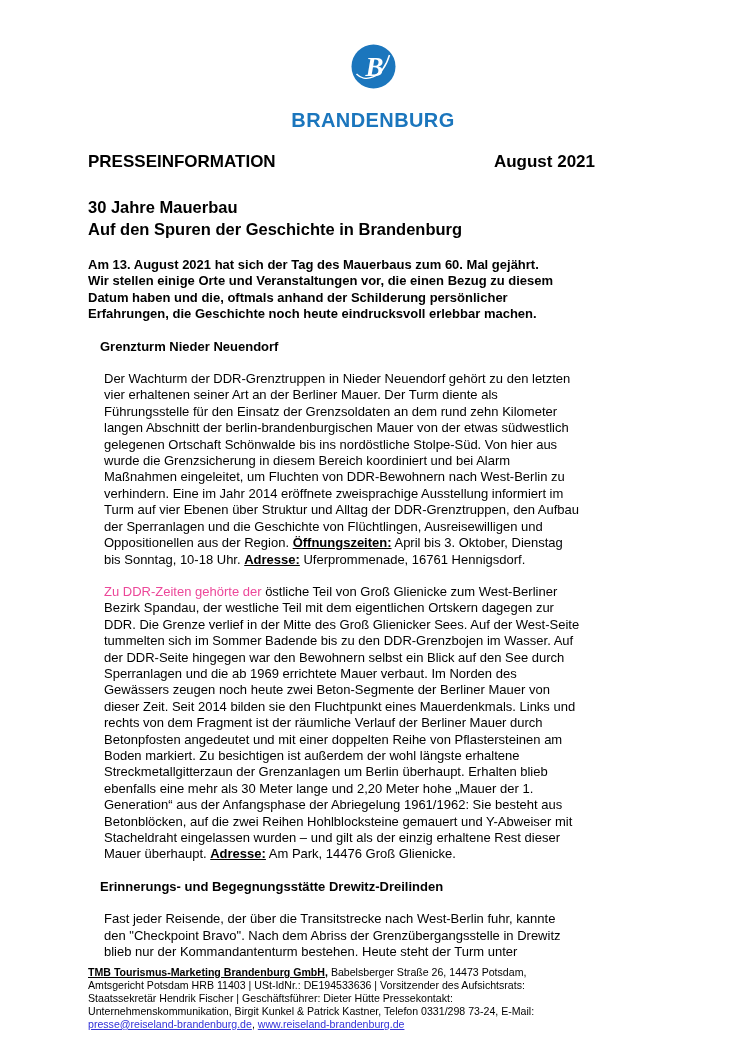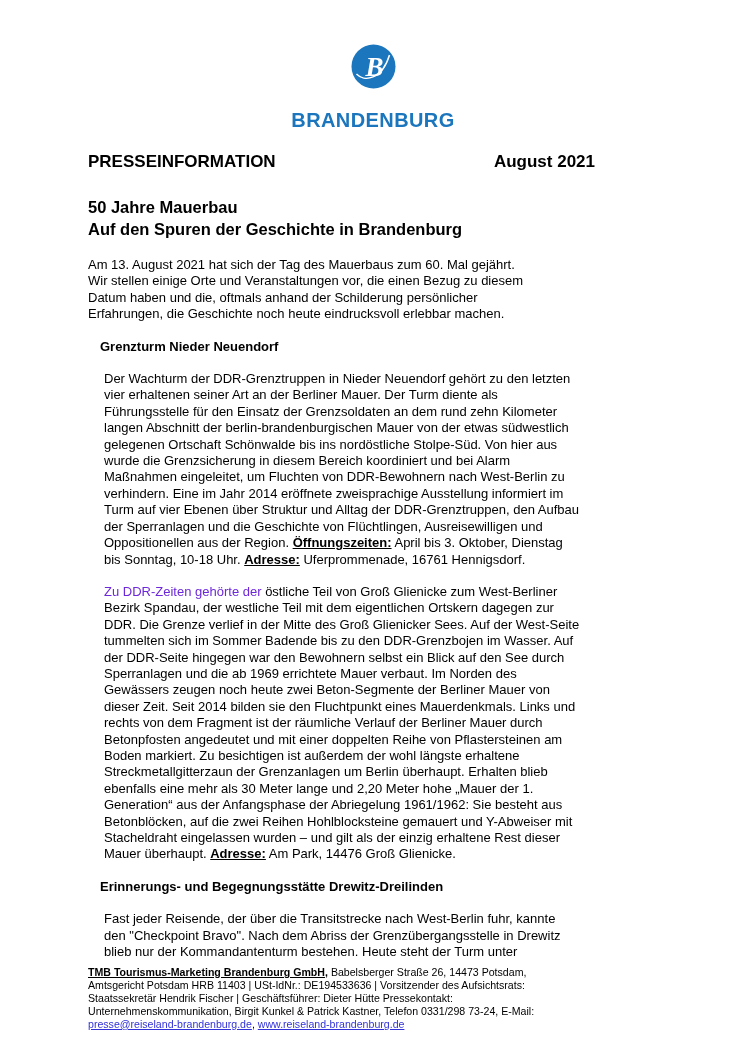--- a/index.html
+++ b/index.html
@@ -51,21 +51,21 @@
   }
   .doc-title {
     font-size: 16.5px;
     font-weight: bold;
     line-height: 21.5px;
     margin: 0;
   }
   .lead {
     margin-top: 17px;
     font-size: 13px;
-    font-weight: normal;
+    font-weight: bold;
     line-height: 16.4px;
   }
   .section { margin-top: 16px; }
   .section-heading {
     font-size: 13px;
     font-weight: bold;
     line-height: 16.4px;
     margin: 12px;
   }
   .section-body {
@@ -80,21 +80,21 @@
     top: 966px;
     left: 88px;
     width: 572px;
     font-size: 10.6px;
     line-height: 12.9px;
   }
 
   
   .seg-normal { }
   .seg-bold { font-weight: bold; text-decoration: underline; }
-  .seg-gray { color: #6d28d9; }
+  .seg-gray { color: #ec4899; }
   .seg-link { color: #3232d8; text-decoration: underline; cursor: pointer; }
 </style>
 </head>
 <body>
 
 <div class="page">
 
   <div class="logo-block">
     <svg class="logo-mark" width="45" height="45" viewBox="0 0 45 45" aria-hidden="true">
       <circle cx="22.5" cy="22.5" r="22" fill="#1b76bd"></circle>
@@ -104,21 +104,21 @@
     <div class="wordmark">BRANDENBURG</div>
   </div>
 
   <div class="meta-row">
     <span>PRESSEINFORMATION</span>
     <span>August 2021</span>
   </div>
 
   <div class="content">
     <h1 class="doc-title">
-      <span>50 Jahre Mauerbau</span><br>
+      <span>30 Jahre Mauerbau</span><br>
       <span>Auf den Spuren der Geschichte in Brandenburg</span>
     </h1>
 
     <p class="lead"><span class="seg-normal">Am 13. August 2021 hat sich der Tag des Mauerbaus zum 60. Mal gejährt.</span><br><span class="seg-normal">Wir stellen einige Orte und Veranstaltungen vor, die einen Bezug zu diesem</span><br><span class="seg-normal">Datum haben und die, oftmals anhand der Schilderung persönlicher</span><br><span class="seg-normal">Erfahrungen, die Geschichte noch heute eindrucksvoll erlebbar machen.</span></p>
 
     <div class="section">
       <h2 class="section-heading">Grenzturm Nieder Neuendorf</h2>
       <p class="section-body"><span class="seg-normal">Der Wachturm der DDR-Grenztruppen in Nieder Neuendorf gehört zu den letzten</span><br><span class="seg-normal">vier erhaltenen seiner Art an der Berliner Mauer. Der Turm diente als</span><br><span class="seg-normal">Führungsstelle für den Einsatz der Grenzsoldaten an dem rund zehn Kilometer</span><br><span class="seg-normal">langen Abschnitt der berlin-brandenburgischen Mauer von der etwas südwestlich</span><br><span class="seg-normal">gelegenen Ortschaft Schönwalde bis ins nordöstliche Stolpe-Süd. Von hier aus</span><br><span class="seg-normal">wurde die Grenzsicherung in diesem Bereich koordiniert und bei Alarm</span><br><span class="seg-normal">Maßnahmen eingeleitet, um Fluchten von DDR-Bewohnern nach West-Berlin zu</span><br><span class="seg-normal">verhindern. Eine im Jahr 2014 eröffnete zweisprachige Ausstellung informiert im</span><br><span class="seg-normal">Turm auf vier Ebenen über Struktur und Alltag der DDR-Grenztruppen, den Aufbau</span><br><span class="seg-normal">der Sperranlagen und die Geschichte von Flüchtlingen, Ausreisewilligen und</span><br><span class="seg-normal">Oppositionellen aus der Region. </span><span class="seg-bold">Öffnungszeiten:</span><span class="seg-normal"> April bis 3. Oktober, Dienstag</span><br><span class="seg-normal">bis Sonntag, 10-18 Uhr. </span><span class="seg-bold">Adresse:</span><span class="seg-normal"> Uferprommenade, 16761 Hennigsdorf.</span></p>
     </div>
 

